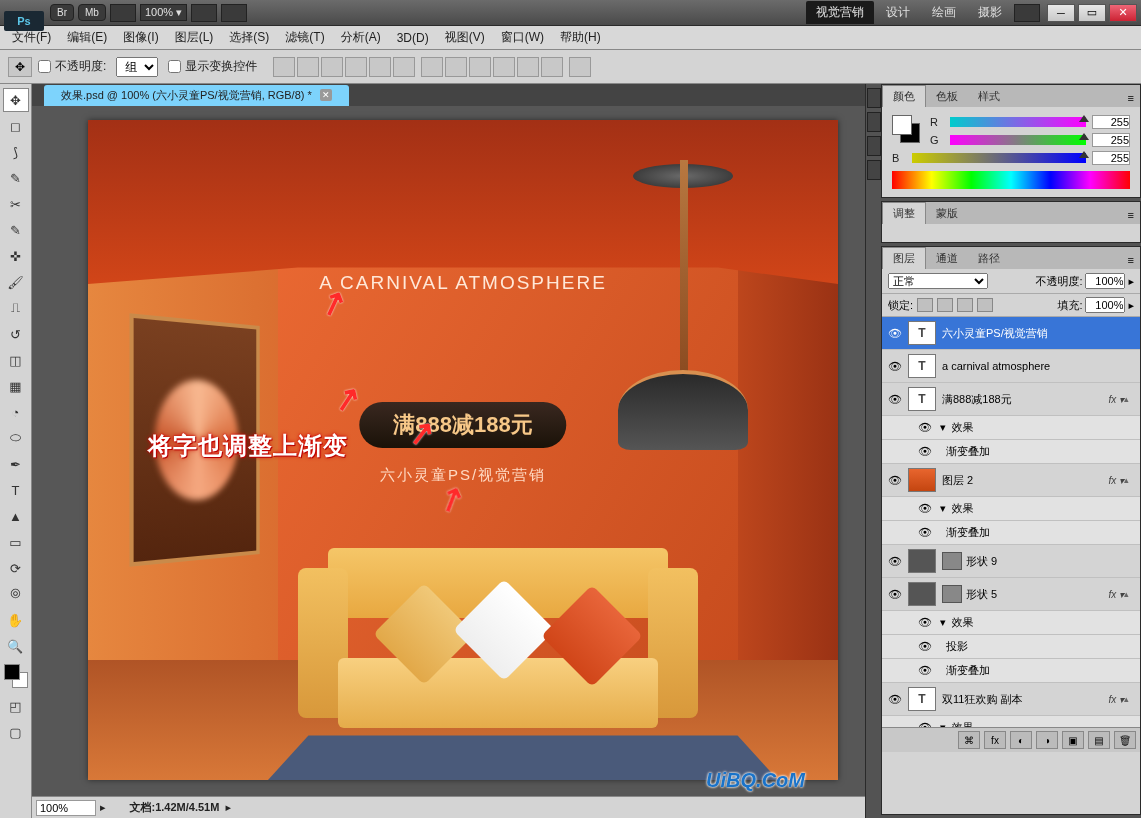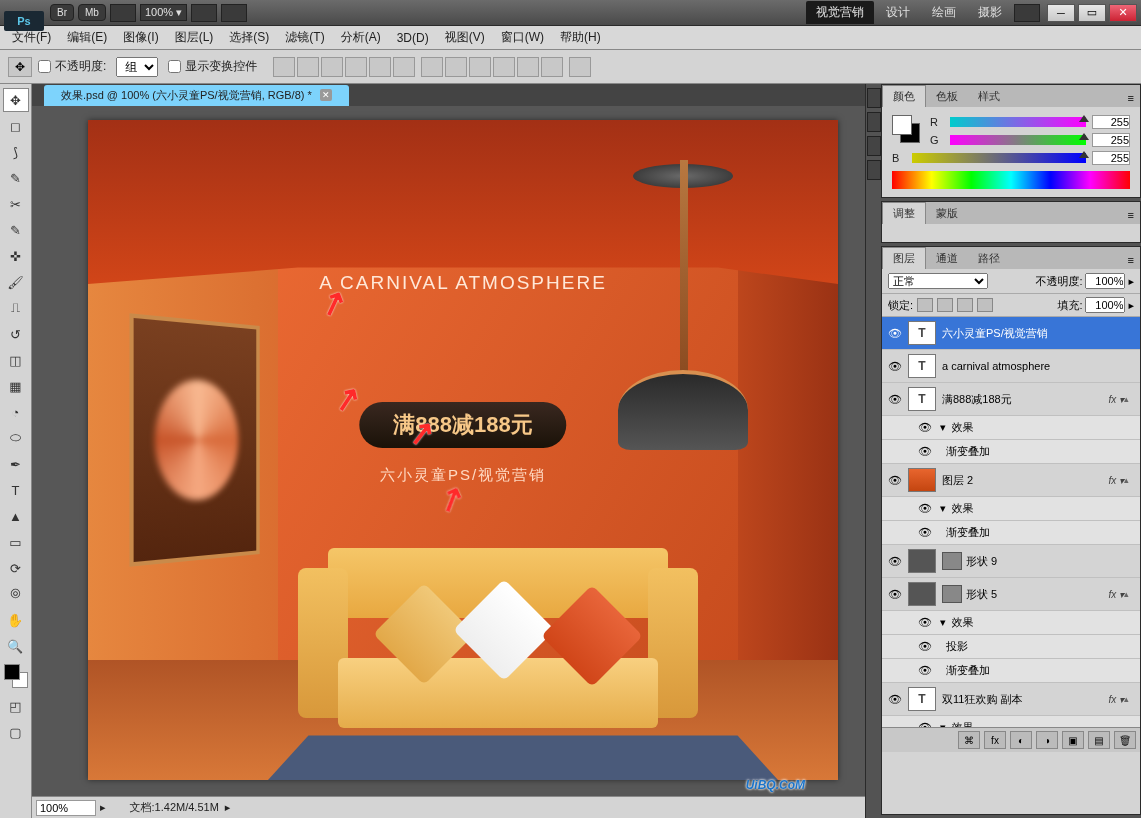--- a/index.html
+++ b/index.html
@@ -76,21 +76,21 @@
 
 .annot { position: absolute; left: 60px; top: 310px; color: #fff; font-size: 24px; font-weight: bold; text-shadow: 0 0 4px #c00, 0 0 2px #c00, 1px 1px 0 #a00; letter-spacing: 1px; }
 .arrow { position: absolute; color: #ff2a2a; font-size: 32px; font-weight: bold; text-shadow: 0 0 2px #fff; }
 .arrow.a1 { left: 232px; top: 164px; transform: rotate(-20deg); }
 .arrow.a2 { left: 246px; top: 260px; transform: rotate(-12deg); }
 .arrow.a3 { left: 320px; top: 294px; transform: rotate(-8deg); }
 .arrow.a4 { left: 350px; top: 360px; transform: rotate(-24deg); }
 
 .statusbar { height: 22px; background: #d4d4d4; border-top: 1px solid #888; display: flex; align-items: center; font-size: 11px; color: #222; }
 .statusbar input { width: 60px; font-size: 11px; border: 1px solid #999; padding: 1px 3px; margin: 0 4px; }
-.statusbar .doc-info { margin-left: 24px; }
+.statusbar .doc-info { margin-left: 24px; font-weight: bold; }
 
 
 .panels { width: 260px; background: #535353; display: flex; flex-direction: column; }
 .panel { background: #d4d4d4; margin-bottom: 3px; border: 1px solid #2a2a2a; }
 .panel-tabs { display: flex; background: #b8b8b8; height: 22px; align-items: flex-end; }
 .panel-tabs .ptab { font-size: 11px; padding: 3px 10px; color: #333; }
 .panel-tabs .ptab.active { background: #d4d4d4; border: 1px solid #888; border-bottom: none; }
 .panel-tabs .menu { margin-left: auto; padding: 3px 6px; font-size: 11px; }
 
 .color-body { padding: 8px 10px; }
@@ -131,21 +131,21 @@
 .layer .fx { font-size: 10px; font-style: italic; color: #444; margin-left: 4px; }
 .layer .chev { width: 12px; font-size: 9px; color: #666; }
 .layer.sub { padding-left: 34px; background: #e2e2e2; }
 .layer.sub .eye { margin-right: 6px; }
 .layer.sub .dot { margin-right: 6px; }
 
 .layer-footer { display: flex; background: #c8c8c8; border-top: 1px solid #888; padding: 3px 4px; gap: 4px; }
 .layer-footer .fico { width: 22px; height: 18px; background: #bbb; border: 1px solid #888; font-size: 10px; display: flex; align-items: center; justify-content: center; }
 .layer-footer .spacer { flex: 1; }
 
-.watermark { position: absolute; right: 60px; bottom: 4px; color: #1a73c9; font-weight: bold; font-size: 12px; font-style: italic; text-shadow: 0 0 3px #fff, 0 0 2px #fff; }
+.watermark { position: absolute; right: 60px; bottom: 4px; color: #1a73c9; font-weight: bold; font-size: 20px; font-style: italic; text-shadow: 0 0 3px #fff, 0 0 2px #fff; }
 
 .side-strip { width: 16px; background: #535353; border-left: 1px solid #2a2a2a; }
 .side-strip .sico { width: 14px; height: 20px; background: #444; margin: 4px auto; border: 1px solid #222; }
 </style>
 </head>
 <body>
 
 <div class="titlebar">
   <div class="ps-icon">Ps</div>
   <div class="tbtn">Br</div>
@@ -270,20 +270,21 @@
           <div class="sofa-arm l"></div>
             <div class="sofa-arm r"></div>
           <div class="sofa-seat"></div>
           <div class="sofa-cushion c1"></div>
             <div class="sofa-cushion c2"></div>
             <div class="sofa-cushion c3"></div>
         </div>
         <div class="h1sub">A CARNIVAL ATMOSPHERE</div>
         <div class="pill">满888减188元</div>
         <div class="subtext">六小灵童PS/视觉营销</div>
+        <div class="annot">将字也调整上渐变</div>
         <div class="arrow a1">↗</div>
         <div class="arrow a2">↗</div>
         <div class="arrow a3">↗</div>
         <div class="arrow a4">↗</div>
       </div>
       <div class="watermark">UiBQ.CoM</div>
     </div>
     <div class="statusbar">
       <input value="100%" style="">
       <span>▸</span>

